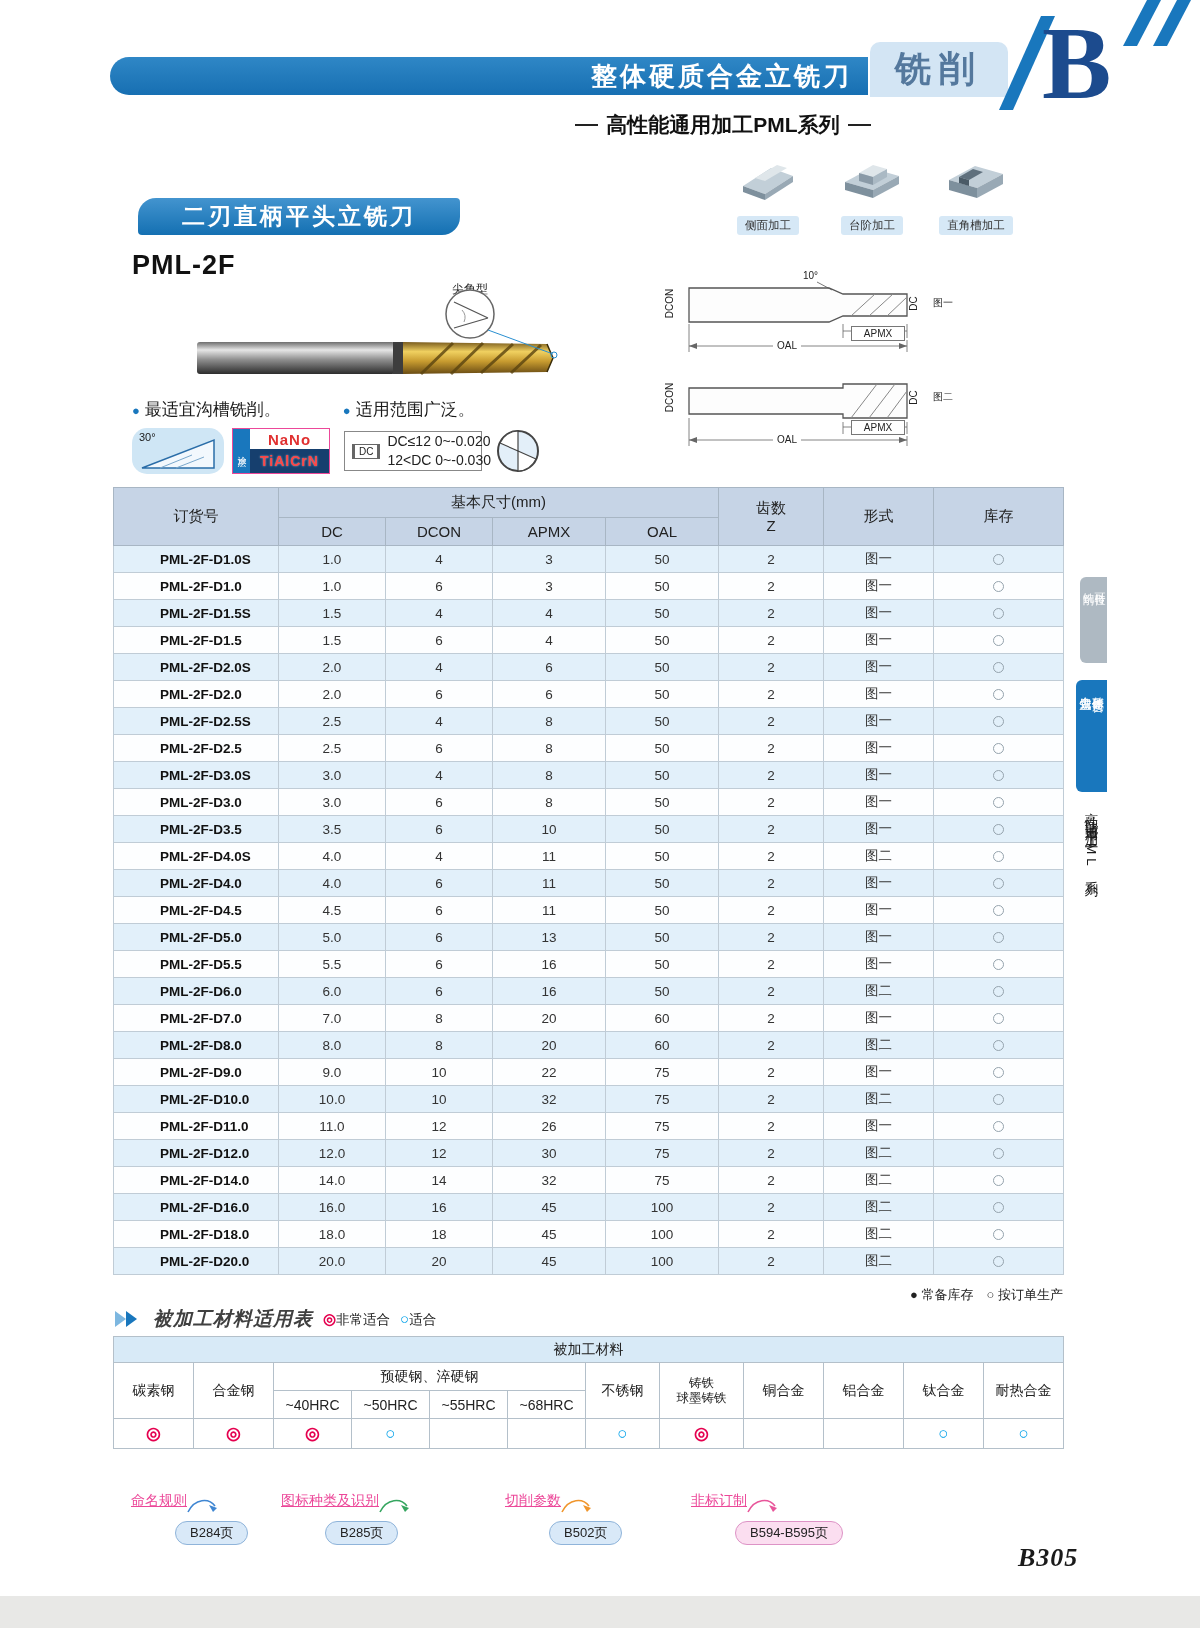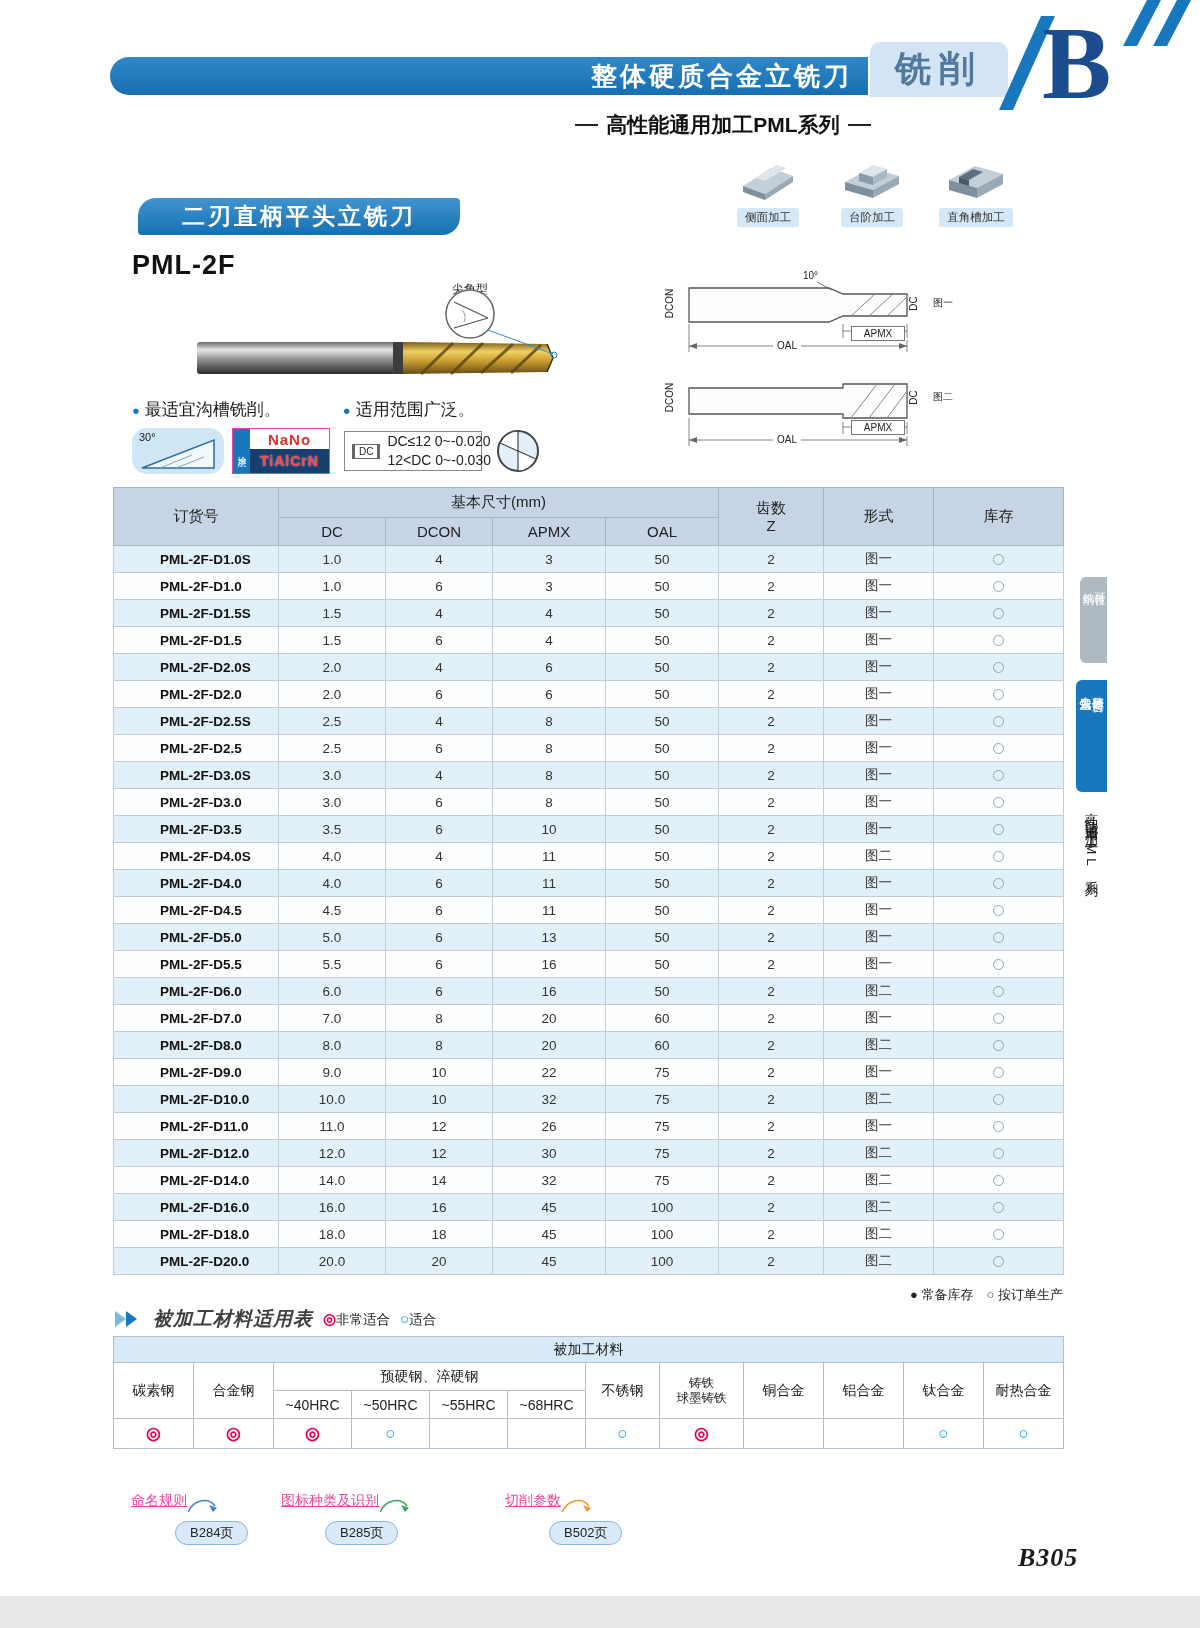--- a/index.html
+++ b/index.html
@@ -19,21 +19,21 @@
     font-size:36px; font-weight:600; color:#54789d; letter-spacing:8px; }
   .hdr-deco { position:absolute; left:995px; top:0; width:205px; height:125px; }
   .hdr-letter { position:absolute; left:1042px; top:8px; font-family:"Liberation Serif", serif;
     font-size:104px; font-weight:bold; color:#1c4b8e; line-height:1.05; z-index:3; }
   .hdr-series { position:absolute; left:575px; top:110px; width:296px; height:30px;
     display:flex; align-items:center; gap:8px; font-size:21px; font-weight:bold; color:#111; }
   .hdr-series .hline { flex:1; border-top:2.5px solid #222; height:0; }
 
   
   .mach-row { position:absolute; left:720px; top:156px; width:304px; display:flex; justify-content:space-between; }
-  .m-item { width:96px; display:flex; flex-direction:column; align-items:center; }
+  .m-item { width:96px; display:flex; flex-direction:column; align-items:center;gap:8px; }
   .m-caption { margin-top:6px; font-size:11.5px; color:#333; background:#d6e8f6; padding:2px 8px; border-radius:3px; white-space:nowrap; }
 
   
   .sec-title { position:absolute; left:138px; top:198px; width:322px; height:37px;
     background:linear-gradient(180deg,#4394cf,#1470b2); border-radius:18px 4px 18px 4px;
     color:#fff; font-size:23px; font-weight:bold; letter-spacing:3px;
     display:flex; align-items:center; justify-content:center; }
   .model-title { position:absolute; left:132px; top:250px; font-size:27px; font-weight:bold; letter-spacing:1px; color:#111; }
   .tool-img { position:absolute; left:195px; top:332px; width:365px; height:52px; }
   .tip-callout-label { position:absolute; left:452px; top:281px; font-size:12px; color:#222; }
@@ -691,20 +691,30 @@
   <div class="flink" id="fl2">
     <div class="row1">
       <span>切削参数</span>
       <svg class="farrow" viewBox="0 0 34 22">
         <path d="M3,18 C10,4 24,4 30,12" stroke="#f0952b" stroke-width="1.6" fill="none"></path>
         <polygon points="32,14 24,11 28,18" fill="#f0952b"></polygon>
       </svg>
     </div>
     <span class="fpill">B502页</span>
   </div>
+  <div class="flink" id="fl3">
+    <div class="row1">
+      <span>非标订制</span>
+      <svg class="farrow" viewBox="0 0 34 22">
+        <path d="M3,18 C10,4 24,4 30,12" stroke="#e8559a" stroke-width="1.6" fill="none"></path>
+        <polygon points="32,14 24,11 28,18" fill="#e8559a"></polygon>
+      </svg>
+    </div>
+    <span class="fpill">B594-B595页</span>
+  </div>
 </div>
 
 <div class="page-num">B305</div>
 
 <div class="side-tab tab-gray">
   <span class="vtext">可转位</span>
   <span class="vtext">铣削</span>
 </div>
 <div class="side-tab tab-blue">
   <span class="vtext">整体硬质合</span>

